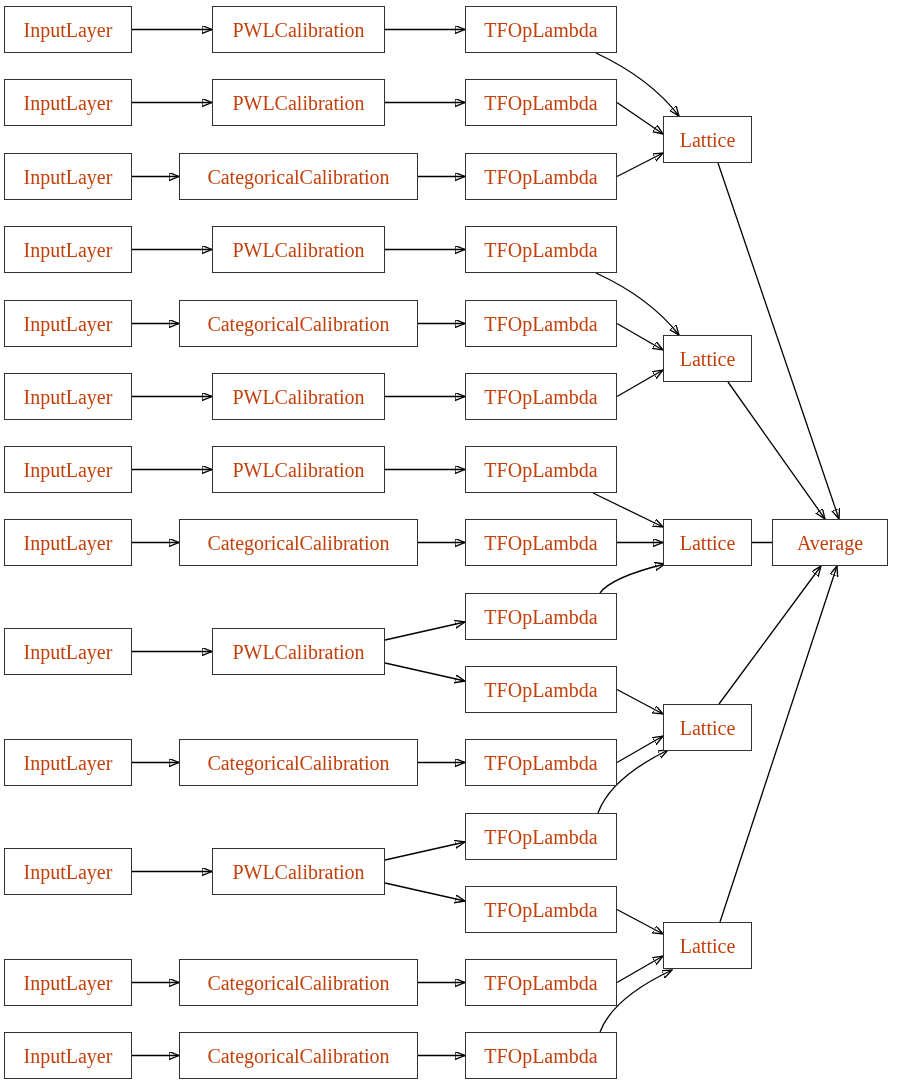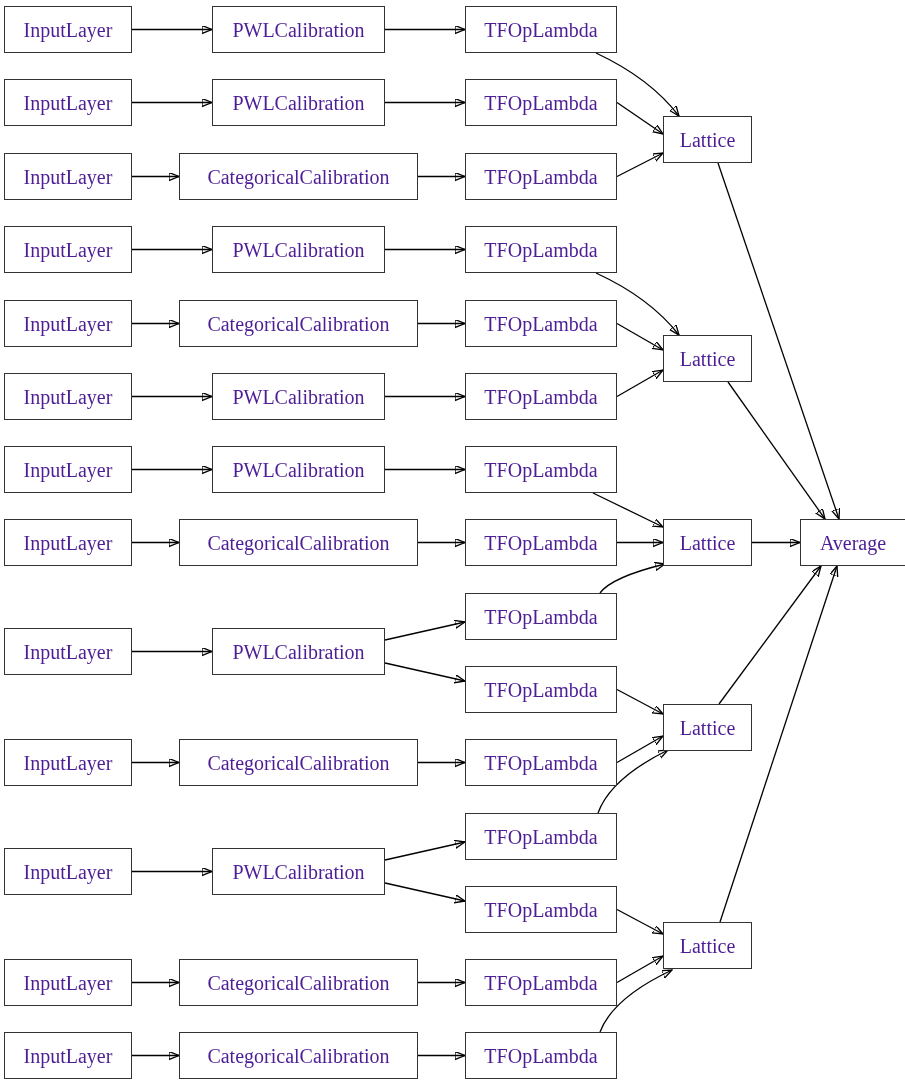--- a/index.html
+++ b/index.html
@@ -4,21 +4,21 @@
 <style>
   html,body{margin:0;padding:0;background:#ffffff;}
   #canvas{
     position:relative;width:905px;height:1087px;background:#ffffff;overflow:hidden;
     font-family:"Liberation Serif","DejaVu Serif",serif;
   }
   #edges{position:absolute;left:0;top:0;width:905px;height:1087px;}
   #edges path{fill:none;stroke:#000000;stroke-width:1.3px;}
   .node{
     position:absolute;box-sizing:border-box;background:#ffffff;
-    border:1.6px solid #333333;color:#4c1d95;
+    border:1.6px solid #333333;color:#c2410c;
     display:flex;align-items:center;justify-content:center;
     font-size:20px;line-height:1;white-space:nowrap;
   }
 </style>
 </head>
 <body>
 
 <div id="canvas">
   <svg id="edges" xmlns="http://www.w3.org/2000/svg">
     <defs>
@@ -114,14 +114,14 @@
     <div class="node" style="left: 465px; top: 739px; width: 152px; height: 47px;">TFOpLambda</div>
     <div class="node" style="left: 465px; top: 813px; width: 152px; height: 47px;">TFOpLambda</div>
     <div class="node" style="left: 465px; top: 886px; width: 152px; height: 47px;">TFOpLambda</div>
     <div class="node" style="left: 465px; top: 959px; width: 152px; height: 47px;">TFOpLambda</div>
     <div class="node" style="left: 465px; top: 1032px; width: 152px; height: 47px;">TFOpLambda</div>
     <div class="node" style="left: 663px; top: 116px; width: 89px; height: 47px;">Lattice</div>
     <div class="node" style="left: 663px; top: 335px; width: 89px; height: 47px;">Lattice</div>
     <div class="node" style="left: 663px; top: 519px; width: 89px; height: 47px;">Lattice</div>
     <div class="node" style="left: 663px; top: 704px; width: 89px; height: 47px;">Lattice</div>
     <div class="node" style="left: 663px; top: 922px; width: 89px; height: 47px;">Lattice</div>
-    <div class="node" style="left: 800px; top: 519px; width: 106px; height: 47px;">Average</div>
+    <div class="node" style="left: 772px; top: 519px; width: 116px; height: 47px;">Average</div>
   </div>
 
 </body></html>

